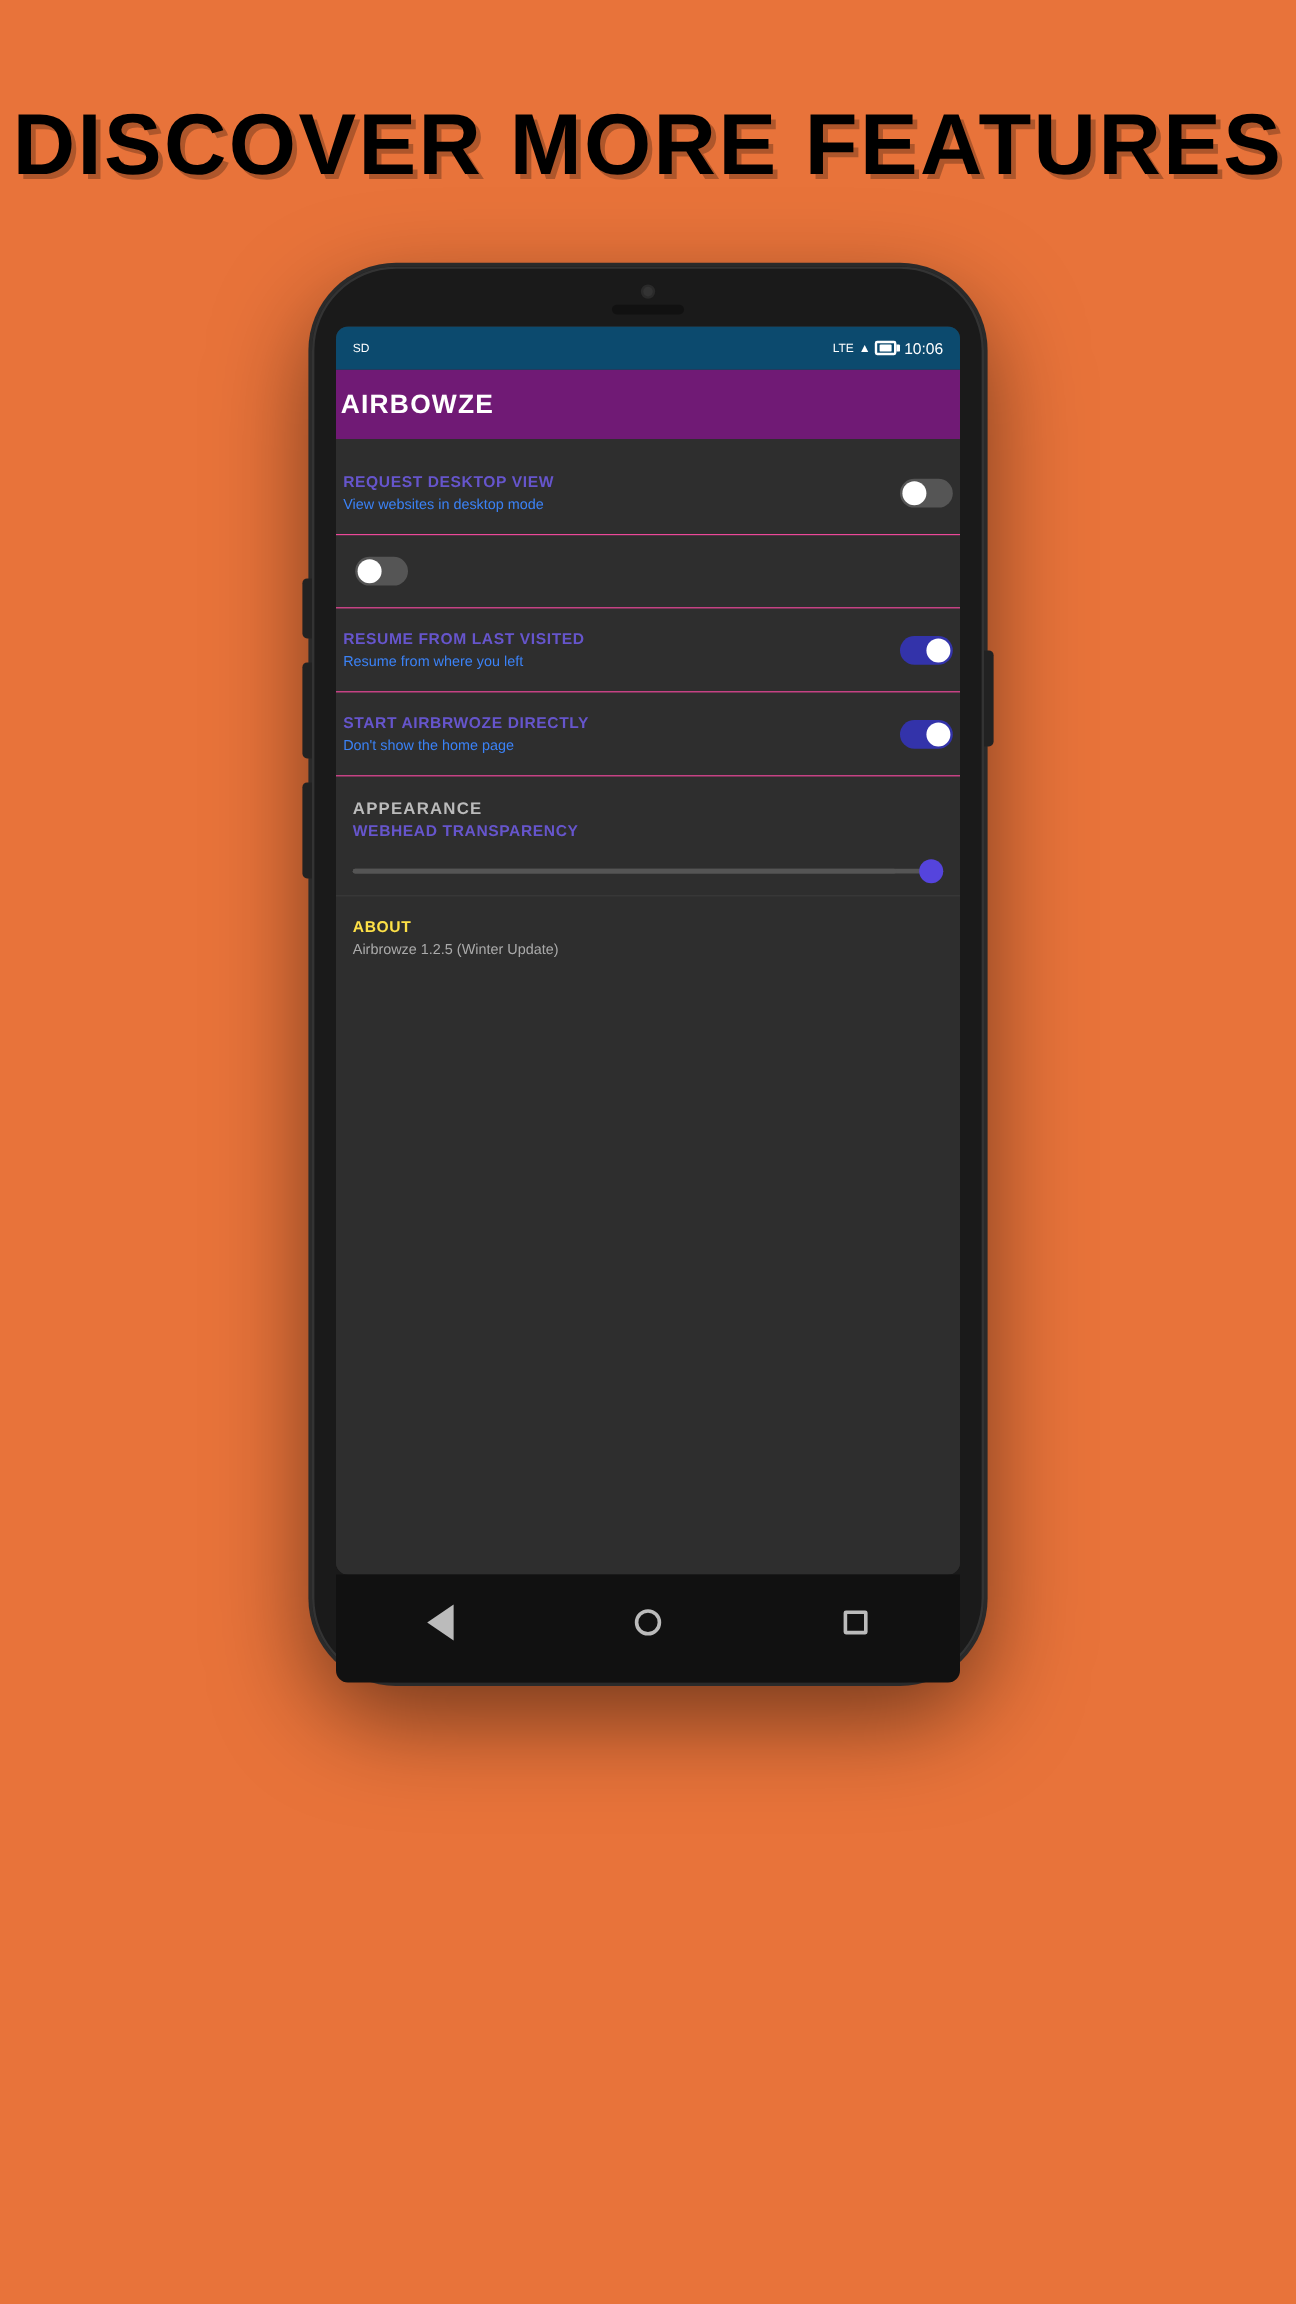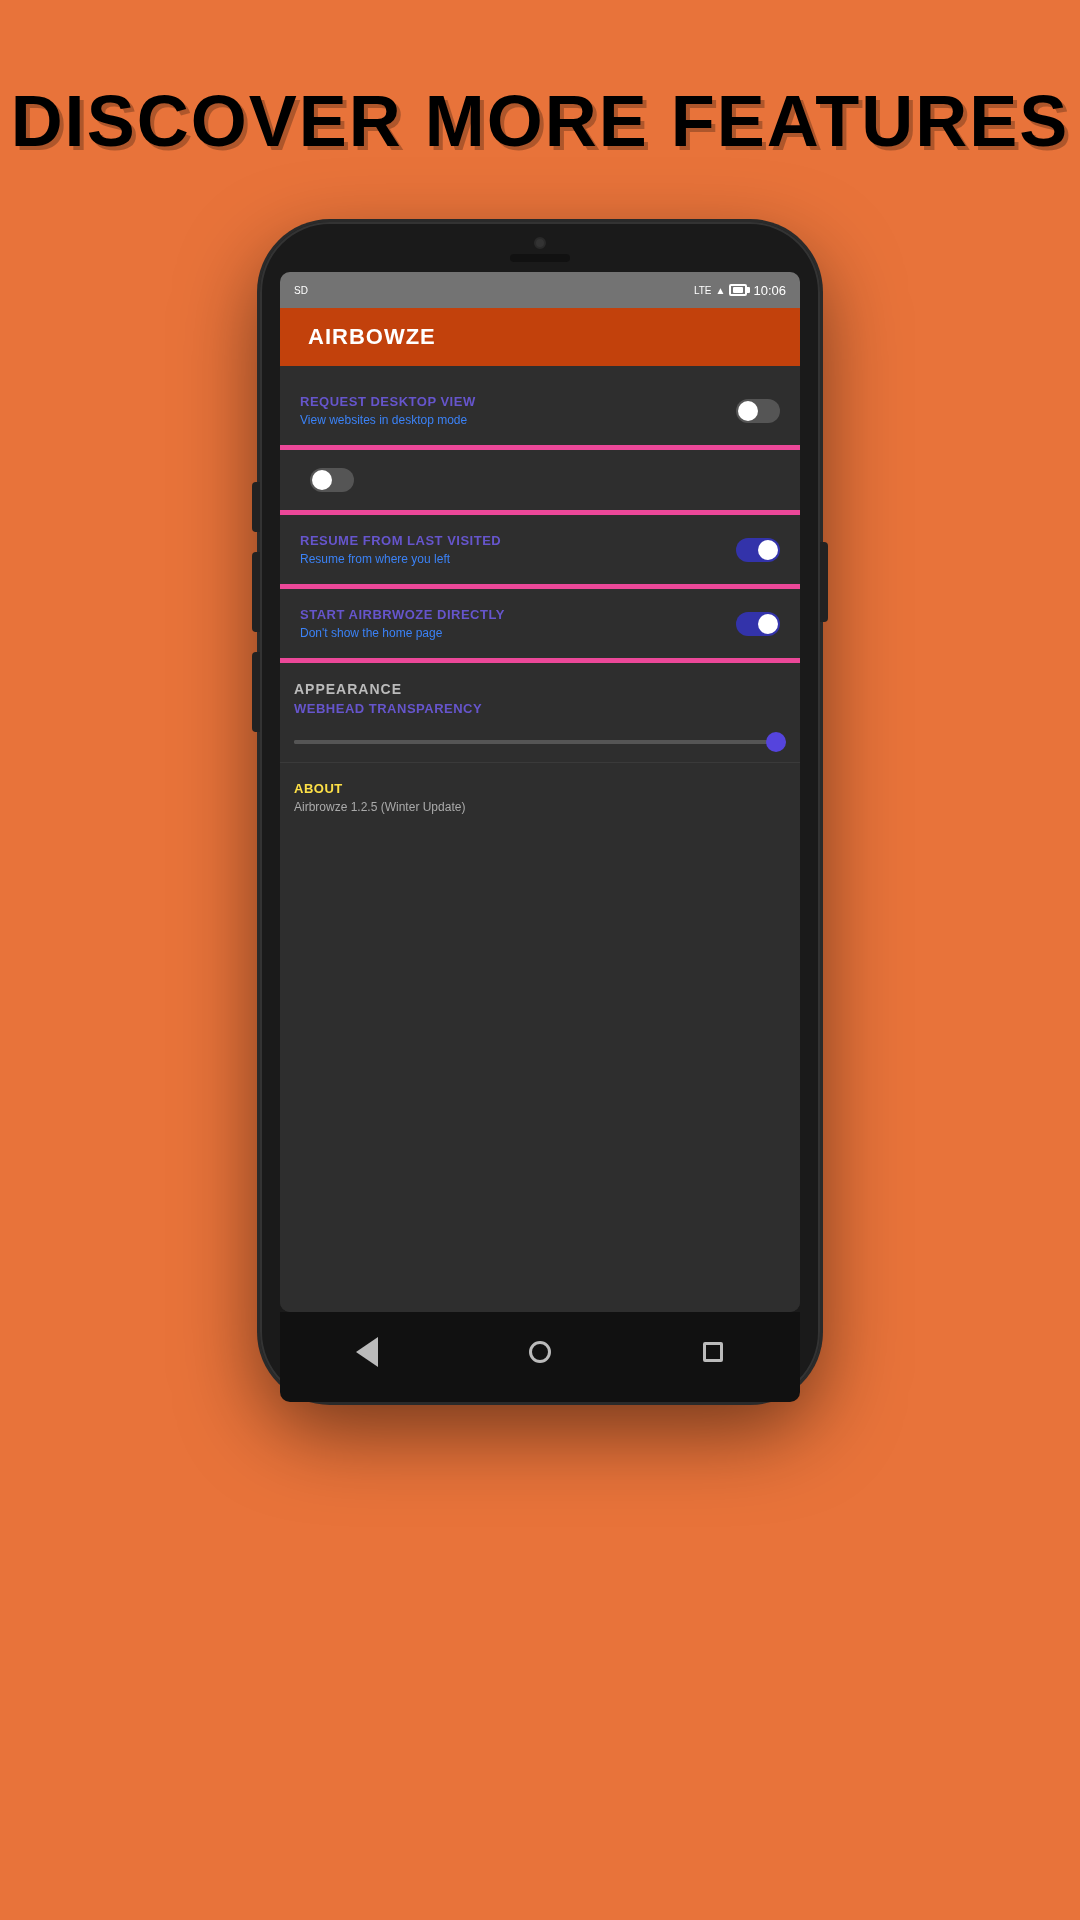--- a/index.html
+++ b/index.html
@@ -115,22 +115,22 @@
       font-weight: normal;
     }
 
     .status-icon {
       font-size: 10px;
       color: white;
     }
 
     
     .top-bar {
-      background: #c2410c;
-      padding: 16px 28px;
+      background: #701a75;
+      padding: 16px 4px;
       flex-shrink: 0;
     }
 
     .app-title {
       font-size: 22px;
       font-weight: bold;
       color: white;
       letter-spacing: 1px;
     }
 
@@ -139,22 +139,22 @@
       flex: 1;
       background: #2e2e2e;
       overflow-y: auto;
       padding: 10px 0;
     }
 
     .setting-item {
       display: flex;
       align-items: center;
       justify-content: space-between;
-      padding: 18px 20px;
-      border-bottom: 5px solid #ec4899;
+      padding: 18px 6px;
+      border-bottom: 1px solid #ec4899;
     }
 
     .setting-text {
       flex: 1;
     }
 
     .setting-label {
       font-size: 13px;
       font-weight: bold;
       color: #6655cc;
@@ -354,21 +354,21 @@
 
     .phone-speaker {
       width: 60px;
       height: 8px;
       background: #111;
       border-radius: 4px;
     }
 
     .status-bar-wrapper {
       position: relative;
-      background: #737373;
+      background: #0c4a6e;
       height: 36px;
       display: flex;
       align-items: center;
       justify-content: flex-end;
       padding: 0 14px;
       flex-shrink: 0;
     }
 
     .status-bar-sd {
       position: absolute;

